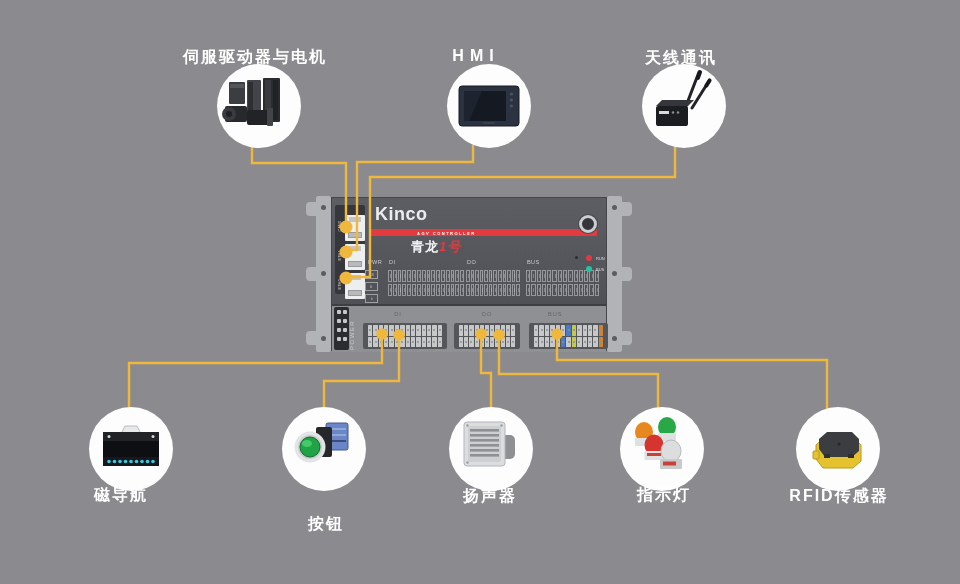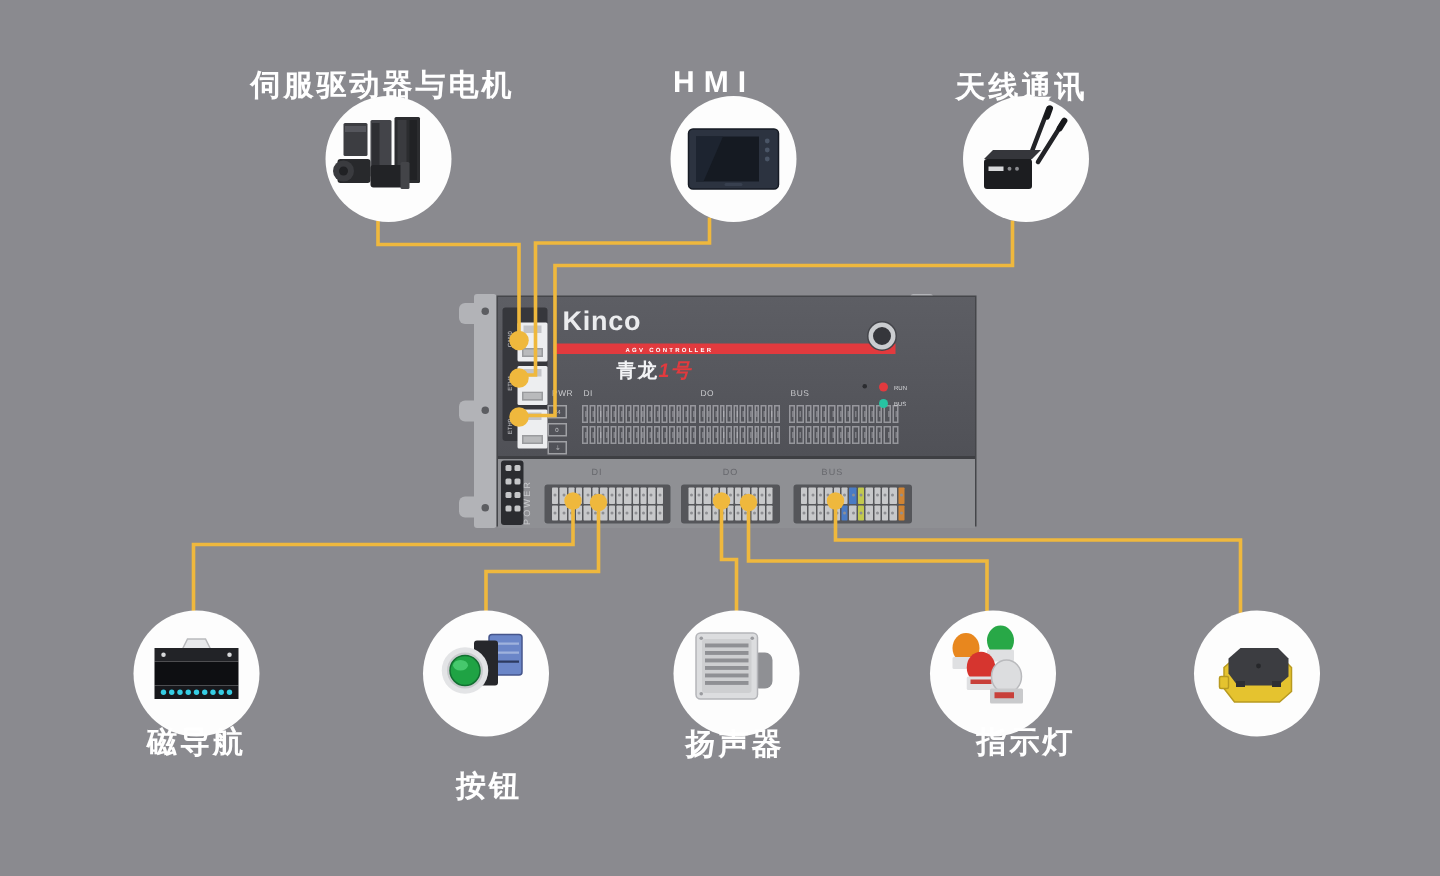--- a/index.html
+++ b/index.html
@@ -2,40 +2,40 @@
 <html><head>
 <meta charset="utf-8">
 <style>
   * { margin:0; padding:0; box-sizing:border-box; }
   html,body { width:960px; height:584px; }
   body { font-family:"Liberation Sans","DejaVu Sans",sans-serif; }
   .stage { position:relative; width:960px; height:584px; background:#8a8a8f; overflow:hidden; }
 
   
   .dev-label { position:absolute; z-index:3; transform:translate(-50%,-50%);
-    color:#ffffff; font-weight:bold; font-size:20px; letter-spacing:2px; white-space:nowrap; }
+    color:#ffffff; font-weight:bold; font-size:16px; letter-spacing:2px; white-space:nowrap; }
   .dev-label.wide { letter-spacing:6px; }
   .circle { position:absolute; z-index:3; width:84px; height:84px; border-radius:50%;
     background:#fdfdfd; transform:translate(-50%,-50%);
     display:flex; align-items:center; justify-content:center; }
 
   
   svg.wires { position:absolute; left:0; top:0; z-index:2; }
   .wire { fill:none; stroke:#efb83d; stroke-width:2.4px; }
   .wdot { fill:#efb83d; }
 
   
   .controller { position:absolute; left:306px; top:196px; width:326px; height:156px; z-index:1; }
   .rail { position:absolute; top:0; width:15px; height:156px; background:#b2b3b7; border-radius:2px; }
   .ear  { position:absolute; width:11px; height:14px; background:#b2b3b7; }
   .ear.l { left:0; border-radius:4px 0 0 4px; }
   .ear.r { left:315px; border-radius:0 4px 4px 0; }
   .screw { position:absolute; width:5px; height:5px; border-radius:50%; background:#5c5d61; }
 
-  .body { position:absolute; left:25px; top:1px; width:320px; height:154px; border:1px solid #45464a; }
+  .body { position:absolute; left:25px; top:1px; width:276px; height:154px; border:1px solid #45464a; }
   .panel-top { position:absolute; left:0; top:0; width:100%; height:106px;
     background:linear-gradient(#5d5e64,#505157); }
   .panel-bottom { position:absolute; left:0; top:106px; width:100%; height:48px;
     background:#8f9094; border-top:2px solid #3e3f43; }
 
   .port-block { position:absolute; left:3px; top:7px; width:30px; height:89px; background:#36373c; border-radius:2px; }
   .rj45 { position:absolute; left:10px; width:20px; height:26px; background:#edeef0; border-radius:1px; }
   .rj45::before { content:""; position:absolute; left:4px; top:2px; width:12px; height:5px; background:#c3c4c8; }
   .rj45::after  { content:""; position:absolute; left:3px; bottom:3px; width:14px; height:6px; background:#b9babc;
     box-shadow:inset 0 0 0 1px #9a9b9e; }
@@ -504,18 +504,19 @@
     <svg width="84" height="84" viewBox="0 0 84 84">
       <polygon points="20,38 29,30 57,30 65,38 65,54 57,61 27,61 20,52" fill="#e5c32f" stroke="#b89a20" stroke-width="1"></polygon>
       <rect x="17" y="44" width="6" height="8" rx="1" fill="#e5c32f" stroke="#b89a20" stroke-width="1"></rect>
       <polygon points="23,32 31,25 56,25 63,32 63,44 56,50 29,50 23,42" fill="#3c3d41"></polygon>
       <circle cx="43" cy="37" r="1.6" fill="#26272a"></circle>
       <rect x="52" y="47" width="6" height="4" fill="#2e2f33"></rect>
       <rect x="28" y="47" width="6" height="4" fill="#2e2f33"></rect>
     </svg>
   </div>
 
-  <div class="dev-label" style="left:131px;top:495px">磁导航</div>
+  <div class="dev-label" style="left:121px;top:495px">磁导航</div>
   <div class="dev-label" style="left:326px;top:524px">按钮</div>
   <div class="dev-label" style="left:490px;top:496px">扬声器</div>
-  <div class="dev-label" style="left:684px;top:495px">指示灯</div>
+  <div class="dev-label" style="left:664px;top:495px">指示灯</div>
+  <div class="dev-label" style="left:839px;top:496px">RFID传感器</div>
 
 </div>
 
 </body></html>

